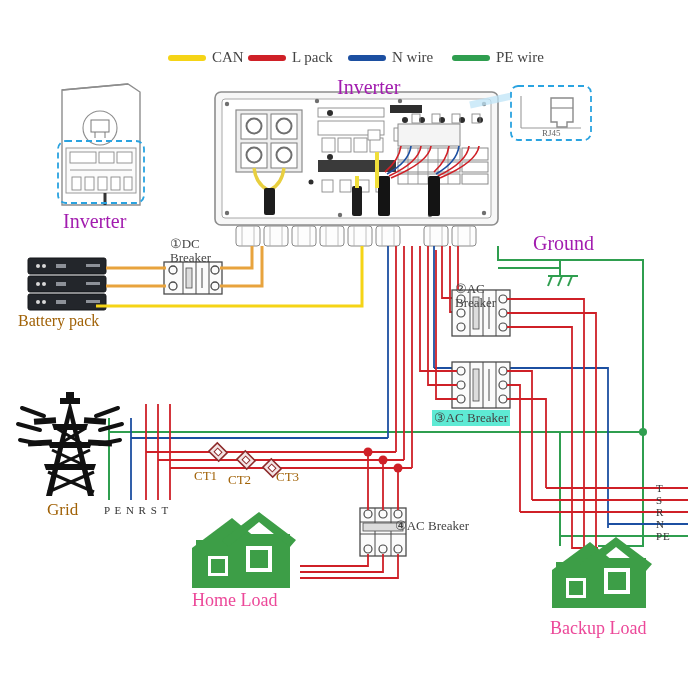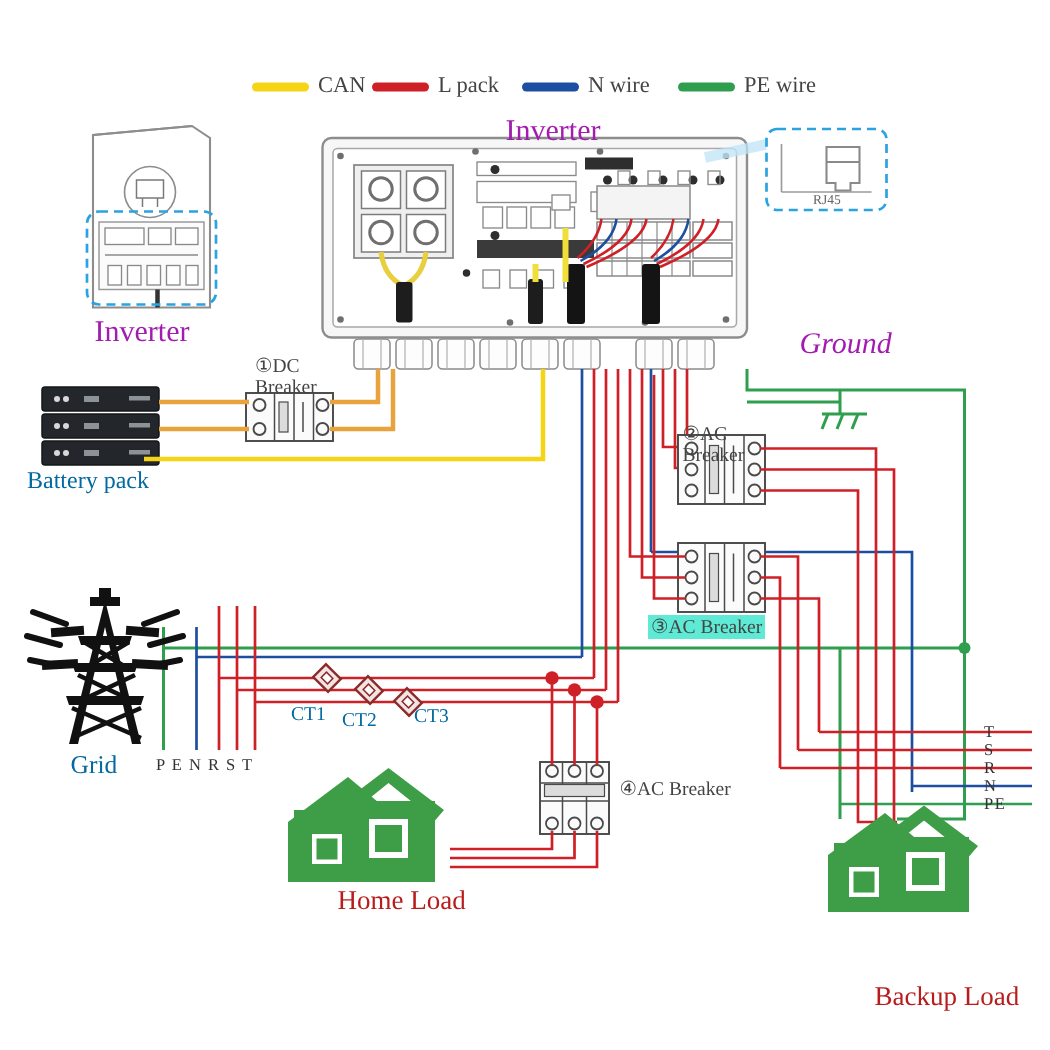--- a/index.html
+++ b/index.html
@@ -1,24 +1,24 @@
 <!DOCTYPE html>
 <html><head>
 <meta charset="utf-8">
 <style>
   html,body{margin:0;padding:0;}
   body{width:700px;height:700px;background:#ffffff;font-family:"Liberation Serif",serif;overflow:hidden;position:relative;}
   #stage{position:relative;width:640px;height:700px;}
   svg{position:absolute;left:0;top:0;width:700px;height:700px;}
-  .lbl{position:absolute;color:#0369a1;font-family:"Liberation Serif",serif;white-space:nowrap;}
+  .lbl{position:absolute;color:#a16207;font-family:"Liberation Serif",serif;white-space:nowrap;}
   .legend-txt{font-size:15px;color:#444;}
   .title{font-size:20px;color:#a21caf;}
   .sub{font-size:13px;color:#444;}
   .tiny{font-size:9px;color:#666;}
-  .bigload{font-size:18px;color:#b91c1c;margin-left:33px;}
+  .bigload{font-size:18px;color:#ec4899;}
   .rail{font-size:11px;color:#333;letter-spacing:1px;}
 </style>
 </head>
 <body>
 
 <div id="stage">
 
 <svg viewBox="0 0 700 700" xmlns="http://www.w3.org/2000/svg">
 
   <g>
@@ -443,36 +443,36 @@
 
 <div class="lbl title" style="left:337px;top:76px;">Inverter</div>
 <div class="lbl title" style="left:63px;top:210px;">Inverter</div>
 <div class="lbl tiny" style="left:542px;top:128px;">RJ45</div>
 
 <div class="lbl sub" style="left:170px;top:236px;">①DC</div>
 <div class="lbl sub" style="left:170px;top:250px;">Breaker</div>
 
 <div class="lbl" style="left:18px;top:312px;font-size:16px;">Battery pack</div>
 
-<div class="lbl title" style="left:533px;top:218px;font-style:italic;">Ground</div>
+<div class="lbl title" style="left:533px;top:232px;">Ground</div>
 
 <div class="lbl sub" style="left:455px;top:281px;">②AC</div>
 <div class="lbl sub" style="left:455px;top:295px;">Breaker</div>
 <div class="lbl sub" style="left:432px;top:410px;background:#5eead4;padding:0 2px;">③AC Breaker</div>
-<div class="lbl sub" style="left:413px;top:518px;">④AC Breaker</div>
+<div class="lbl sub" style="left:395px;top:518px;">④AC Breaker</div>
 
 <div class="lbl" style="left:47px;top:500px;font-size:17px;">Grid</div>
 <div class="lbl rail" style="left:104px;top:504px;">P E  N  R  S  T</div>
 
 <div class="lbl" style="left:194px;top:468px;font-size:13px;">CT1</div>
 <div class="lbl" style="left:228px;top:472px;font-size:13px;">CT2</div>
 <div class="lbl" style="left:276px;top:469px;font-size:13px;">CT3</div>
 
 <div class="lbl rail" style="left:656px;top:482px;">T</div>
 <div class="lbl rail" style="left:656px;top:494px;">S</div>
 <div class="lbl rail" style="left:656px;top:506px;">R</div>
 <div class="lbl rail" style="left:656px;top:518px;">N</div>
 <div class="lbl rail" style="left:656px;top:530px;">PE</div>
 
 <div class="lbl bigload" style="left:192px;top:590px;">Home Load</div>
-<div class="lbl bigload" style="left:550px;top:654px;text-align:right;">Backup Load</div>
+<div class="lbl bigload" style="left:550px;top:618px;text-align:right;">Backup Load</div>
 
 </div>
 
 </body></html>

